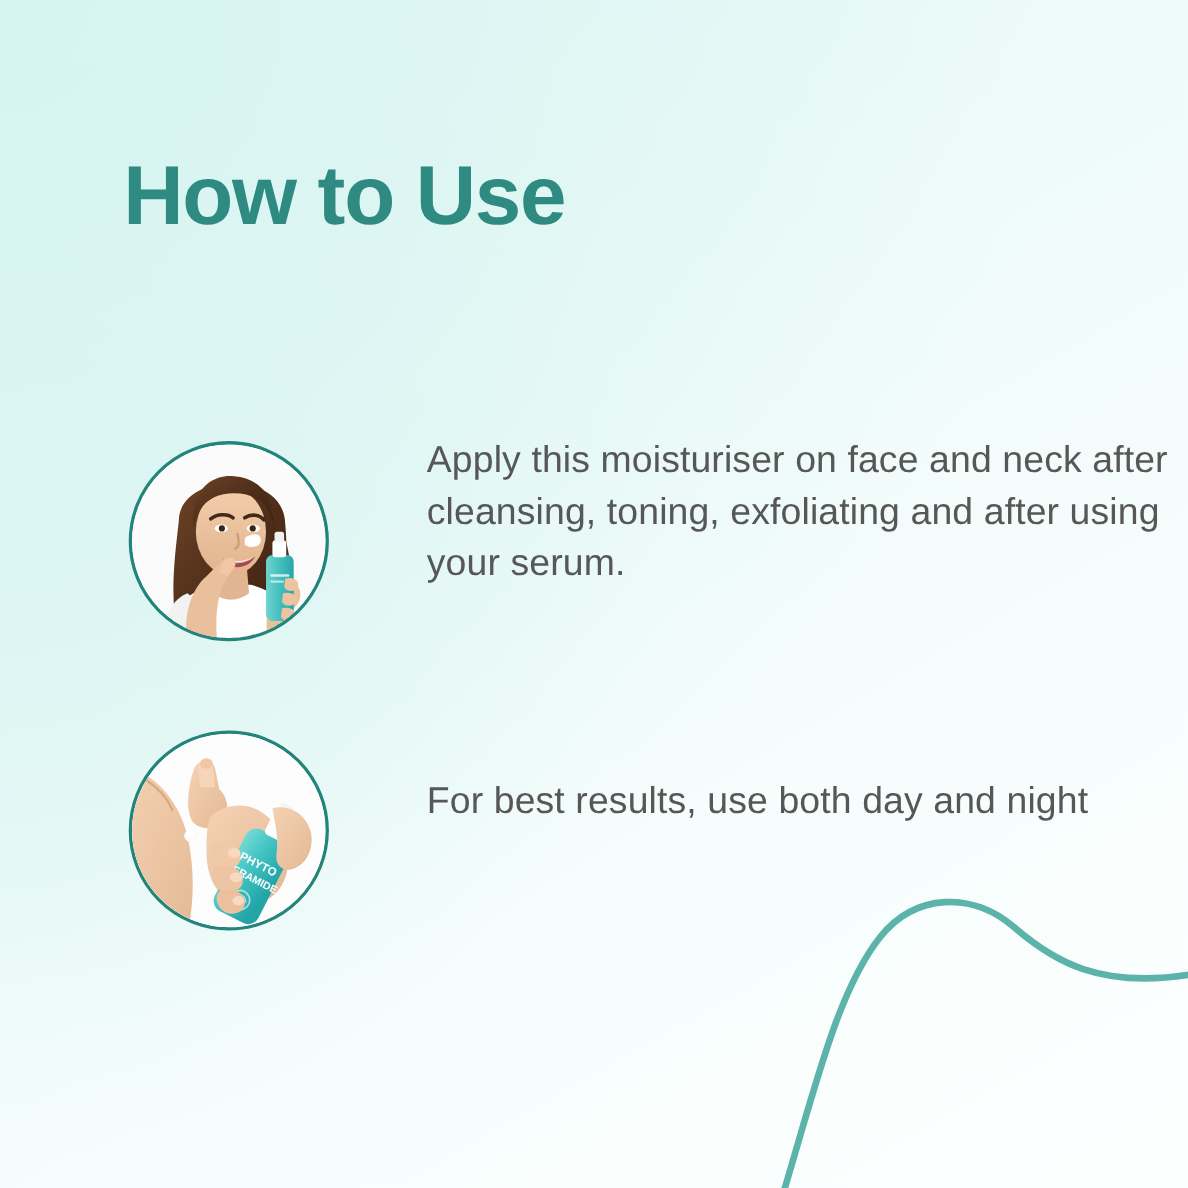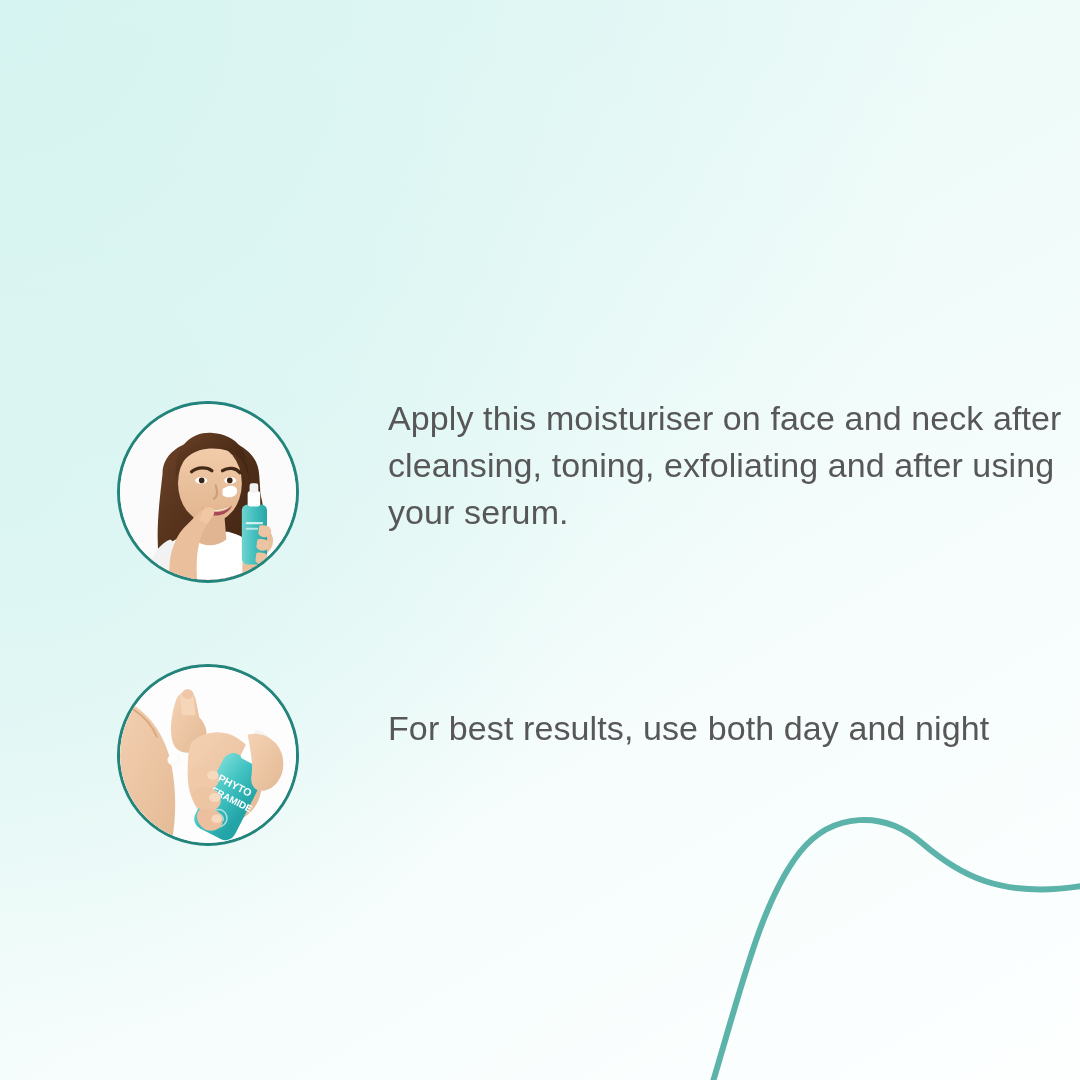--- a/index.html
+++ b/index.html
@@ -84,20 +84,21 @@
 
 <div id="page">
 
   <svg id="wave-decoration" viewBox="0 0 1080 1080">
     <path d="M 712 1085
              C 742 985, 762 900, 800 852
              C 832 812, 884 810, 922 843
              C 958 874, 1000 899, 1082 886" fill="none" stroke="#5cb3aa" stroke-width="6" stroke-linecap="round"></path>
   </svg>
 
+  <h1 id="page-title">How to Use</h1>
 
   <div class="step-row" id="step-row-1">
 
     <div class="step-thumb">
       <svg class="thumb-art" viewBox="0 0 182 182">
         <defs>
           <clipPath id="c1">
               <circle cx="91" cy="91" r="91"></circle>
             </clipPath>
           <linearGradient id="hair1" x1="0" y1="0" x2="1" y2="1">

